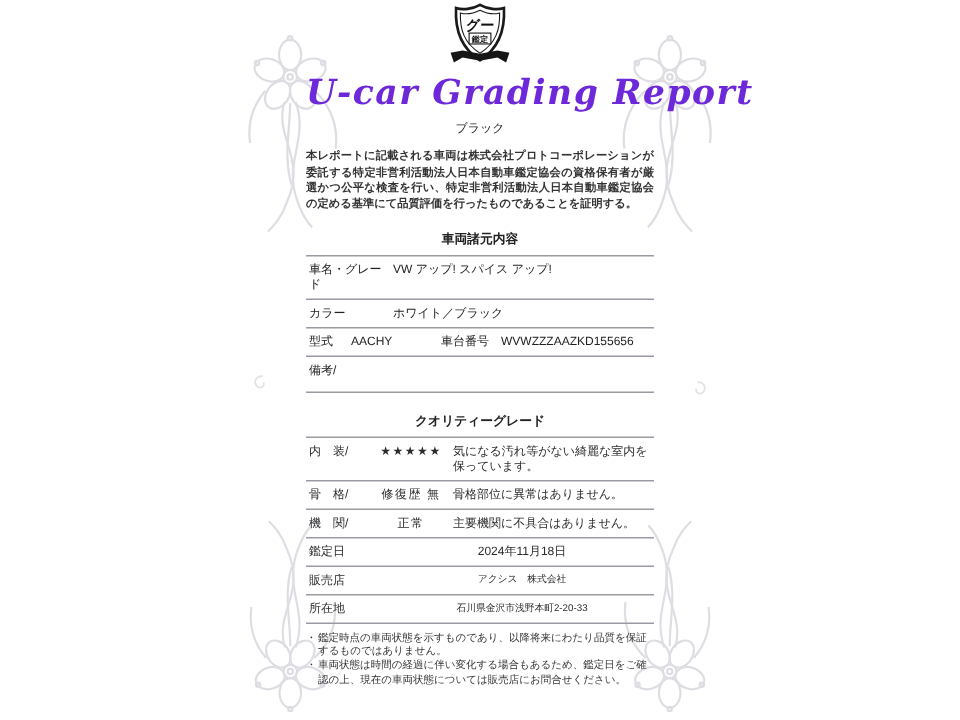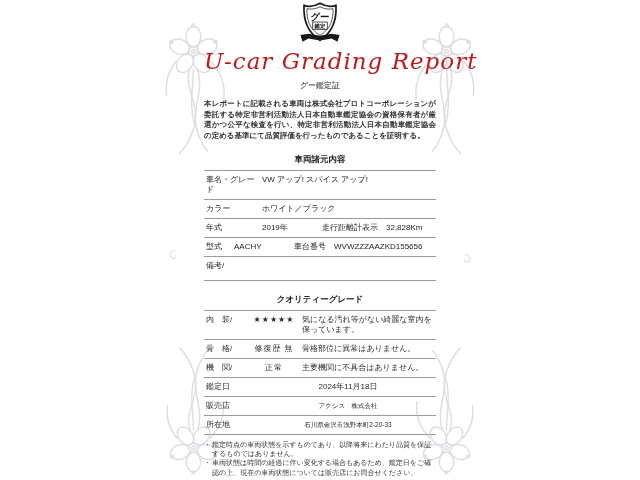--- a/index.html
+++ b/index.html
@@ -3,22 +3,22 @@
 <meta charset="utf-8">
 <style>
   html,body{margin:0;padding:0;background:#fff;}
   .page{position:relative;width:532px;height:480px;background:#ffffff;overflow:hidden;
         font-family:"Liberation Sans","DejaVu Sans",sans-serif;color:#2b2b2e;}
   .corner{position:absolute;color:#dddde3;}
   .curl{position:absolute;color:#e2e2e8;}
   .doc{position:absolute;left:204px;top:0;width:232px;}
   .crest{width:46px;height:45px;margin:1px auto 0;display:block;}
   .title{font-family:"DejaVu Serif","Liberation Serif",serif;font-style:italic;
-         font-size:23px;line-height:29px;color:#b91c1c;text-align:center;margin-top:1px;
-         white-space:nowrap;letter-spacing:1px;}
+         font-size:23px;line-height:29px;color:#6d28d9;text-align:center;margin-top:1px;
+         white-space:nowrap;letter-spacing:1px;font-weight:bold;}
   .subtitle{font-size:8px;text-align:center;margin-top:4px;color:#222;}
   .intro{font-size:7.5px;line-height:1.4;margin:8px 0 0;text-align:justify;color:#333;font-weight:bold;}
   .sec-title{font-size:8.5px;font-weight:bold;text-align:center;margin-top:13px;color:#222;}
   .tbl{margin-top:4px;border-bottom:1px solid #9a9aa2;}
   .row{display:flex;align-items:flex-start;border-top:1px solid #9a9aa2;
        padding:4px 2px;font-size:8px;line-height:1.25;}
   .row .lbl{flex:0 0 auto;color:#222;}
   .w56{width:56px;} .w60{width:60px;} .w64{width:64px;} .w28{width:28px;} .w40{width:40px;}
   .val{color:#222;}
   .remarks{padding-bottom:9px;}
@@ -91,39 +91,33 @@
     <svg class="crest" viewBox="0 0 60 62">
       <path d="M30 3 C 37 7 46 8 52 6 C 53 24 49 42 30 54 C 11 42 7 24 8 6 C 14 8 23 7 30 3 Z" fill="#ffffff" stroke="#1a1a1a" stroke-width="2.4"></path>
       <path d="M30 8 C 36 11 43 12 48 10.5 C 48.5 25 45 38 30 47.5 C 15 38 11.5 25 12 10.5 C 17 12 24 11 30 8 Z" fill="none" stroke="#1a1a1a" stroke-width="1"></path>
       <text x="30" y="26" font-size="13" font-weight="bold" text-anchor="middle" fill="#111">グー</text>
       <rect x="20" y="29" width="20" height="10" fill="#ffffff" stroke="#111" stroke-width="1"></rect>
       <text x="30" y="37" font-size="7.5" font-weight="bold" text-anchor="middle" fill="#111">鑑定</text>
       <path d="M3 47 L14 45 L30 48 L46 45 L57 47 L54 56 L46 51.5 L30 54.5 L14 51.5 L6 56 Z" fill="#161616"></path>
     </svg>
 
     <div class="title">U-car Grading Report</div>
-    <div class="subtitle">グー鑑定証</div>
+    <div class="subtitle">ブラック</div>
     <p class="intro">本レポートに記載される車両は株式会社プロトコーポレーションが委託する特定非営利活動法人日本自動車鑑定協会の資格保有者が厳選かつ公平な検査を行い、特定非営利活動法人日本自動車鑑定協会の定める基準にて品質評価を行ったものであることを証明する。</p>
 
     <div class="sec-title">車両諸元内容</div>
 
     <div class="tbl">
       <div class="row">
         <span class="lbl w56">車名・グレード</span>
         <span class="val">VW アップ! スパイス アップ!</span>
       </div>
       <div class="row">
         <span class="lbl w56">カラー</span>
         <span class="val">ホワイト／ブラック</span>
-      </div>
-      <div class="row">
-        <span class="lbl w56">年式</span>
-        <span class="val w60">2019年</span>
-        <span class="lbl w64">走行距離計表示</span>
-        <span class="val">32,828Km</span>
       </div>
       <div class="row">
         <span class="lbl w28">型式</span>
         <span class="val w60">AACHY</span>
         <span class="lbl w40">車台番号</span>
         <span class="val">WVWZZZAAZKD155656</span>
       </div>
       <div class="row remarks">
         <span class="lbl">備考/</span>
       </div>

